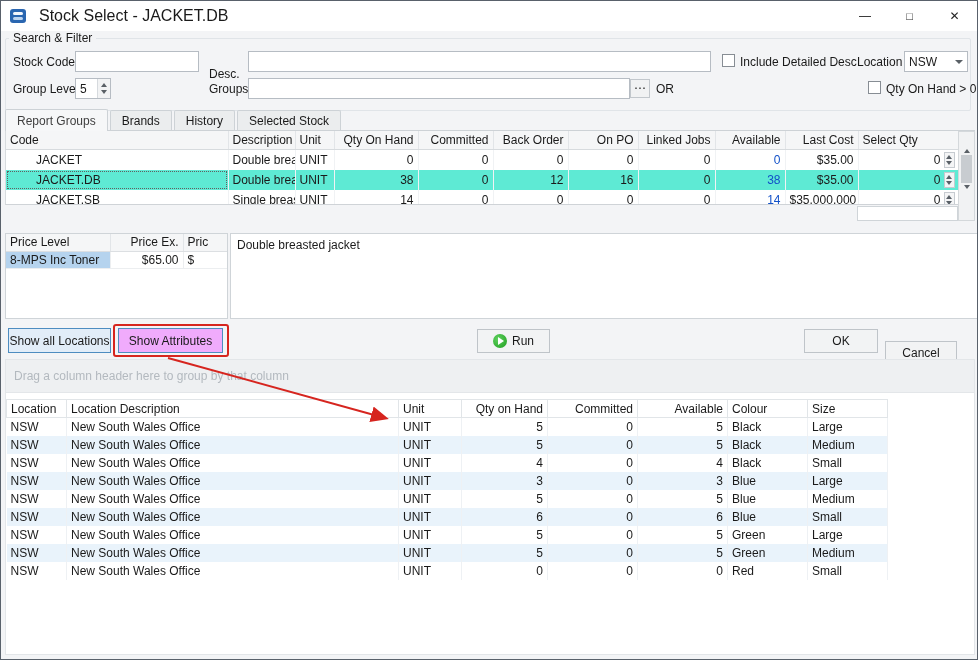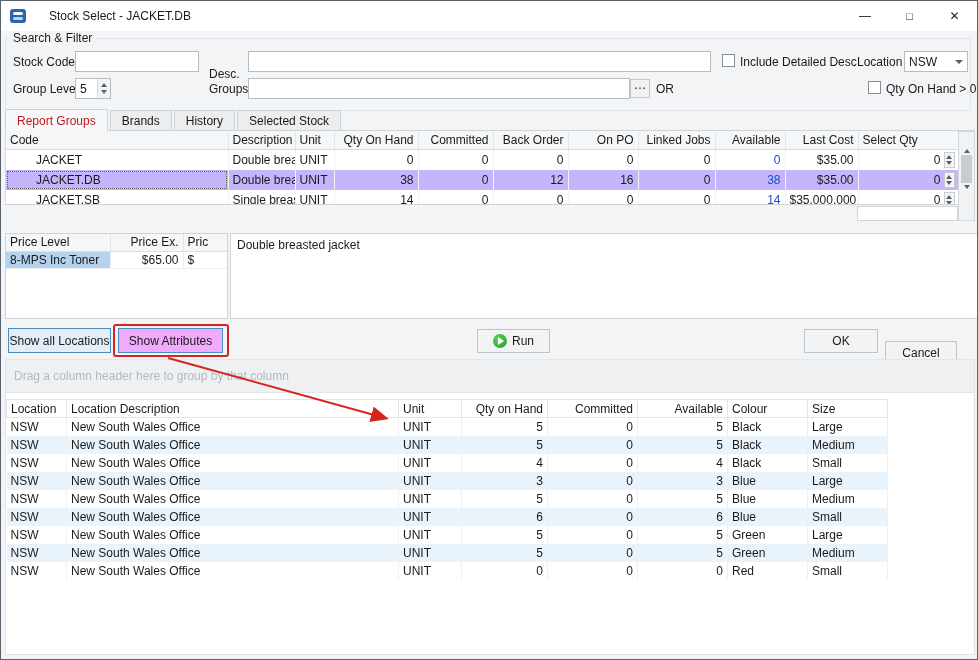--- a/index.html
+++ b/index.html
@@ -6,21 +6,21 @@
   * { box-sizing:border-box; }
   .window {
     position:relative; width:978px; height:660px;
     border:1px solid #59616b; background:#f3f4f6;
     font-family:"Liberation Sans", sans-serif; font-size:12px; color:#1a1a1a;
     overflow:hidden;
   }
   
   .titlebar { position:absolute; left:0; top:0; right:0; height:30px; background:#ffffff; display:flex; align-items:center; }
   .app-icon { margin-left:8px; width:18px; height:18px; display:inline-flex; }
-  .title { margin-left:22px; font-size:12px; }
+  .title { margin-left:12px; font-size:16px; }
   .win-controls { margin-left:auto; display:flex; height:30px; }
   .win-btn { width:45px; height:30px; display:flex; align-items:center; justify-content:center; color:#222; font-size:12px; }
   .glyph-min { letter-spacing:-1px; }
   .glyph-max { font-size:11px; }
   
   .groupbox { position:absolute; left:4px; top:37px; width:966px; height:73px; border:1px solid #e0e4e8; border-radius:2px; }
   .gb-label { position:absolute; left:8px; top:30px; background:#f3f4f6; padding:0 4px; }
   .lbl { position:absolute; white-space:nowrap; line-height:14px; }
   .inp { position:absolute; height:21px; border:1px solid #b6bcc3; background:#fff; padding:0 4px; font:inherit; color:#1a1a1a; }
   .chk { position:absolute; width:13px; height:13px; border:1px solid #878d94; background:#fff; }
@@ -30,30 +30,30 @@
   .tri-dn { width:0; height:0; border-left:4px solid transparent; border-right:4px solid transparent; border-top:4px solid #5a6066; }
   .spinbox { position:absolute; height:21px; background:#fff; border:1px solid #b6bcc3; display:flex; align-items:stretch; }
   .spinbox .val { flex:1; padding-left:4px; display:flex; align-items:center; }
   .spinbox .arrows { width:13px; border-left:1px solid #d6dade; background:#f2f3f4; display:flex; flex-direction:column; align-items:center; justify-content:space-evenly; }
   .tri-up-s { width:0; height:0; border-left:3px solid transparent; border-right:3px solid transparent; border-bottom:4px solid #5a6066; }
   .tri-dn-s { width:0; height:0; border-left:3px solid transparent; border-right:3px solid transparent; border-top:4px solid #5a6066; }
   .picker-btn { position:absolute; width:20px; height:19px; background:#f1f2f3; border:1px solid #c2c7cc; text-align:center; line-height:16px; font-size:12px; }
   
   .tabbar { position:absolute; left:4px; top:108px; width:970px; height:22px; display:flex; align-items:flex-end; border-bottom:1px solid #cdd2d6; }
   .tab { padding:0 11px; height:20px; line-height:20px; border:1px solid #cdd2d6; border-bottom:none; background:#ebedee; margin-right:2px; border-radius:2px 2px 0 0; white-space:nowrap; }
-  .tab.active { height:22px; line-height:22px; background:#f6f7f8; color:#b91c1c; margin-bottom:-1px; }
+  .tab.active { height:22px; line-height:22px; background:#f6f7f8; color:#404040; margin-bottom:-1px; }
   
   .sgrid-wrap { position:absolute; left:4px; top:130px; width:953px; height:74px; overflow:hidden; background:#fff; border-left:1px solid #d7dbde; border-bottom:1px solid #cfd3d7; }
   table.sgrid { border-collapse:collapse; table-layout:fixed; width:953px; }
   .sgrid th { height:18px; background:#f5f6f7; border-right:1px solid #e2e5e8; border-bottom:1px solid #d7dbde; padding:0 4px; font-weight:400; text-align:left; white-space:nowrap; overflow:hidden; }
   .sgrid td { height:20px; padding:0 4px; border-right:1px solid #f0f2f4; white-space:nowrap; overflow:hidden; }
   .sgrid td:first-child { padding-left:30px; }
   .sgrid th:nth-child(n+4):nth-child(-n+10), .sgrid td:nth-child(n+4):nth-child(-n+10) { text-align:right; }
   .sgrid tbody td:nth-child(9) { color:#1251c8; }
-  .sgrid tr.selected { background:#c4b5fd; }
+  .sgrid tr.selected { background:#5eead4; }
   .sgrid tr.selected td:first-child { outline:1px dotted #606060; outline-offset:-2px; }
   .sqwrap { display:flex; align-items:center; justify-content:flex-end; gap:3px; height:20px; }
   .spin { width:11px; height:16px; border:1px solid #c6cbd0; background:#f4f5f6; display:inline-flex; flex-direction:column; align-items:center; justify-content:space-evenly; }
   .spin i { display:block; width:0; height:0; border-left:3px solid transparent; border-right:3px solid transparent; }
   .spin i.up { border-bottom:4px solid #596067; }
   .spin i.dn { border-top:4px solid #596067; }
   .vscroll { position:absolute; left:957px; top:130px; width:17px; height:90px; background:#f1f2f3; border:1px solid #d4d8db; display:flex; flex-direction:column; align-items:center; }
   .vscroll .thumb { width:11px; height:28px; background:#c8ccd0; margin:3px 0; }
   .vscroll .sa { margin:3px 0; }
   .sel-footer { position:absolute; left:856px; top:205px; width:101px; height:15px; background:#fff; border:1px solid #cfd4d8; }

